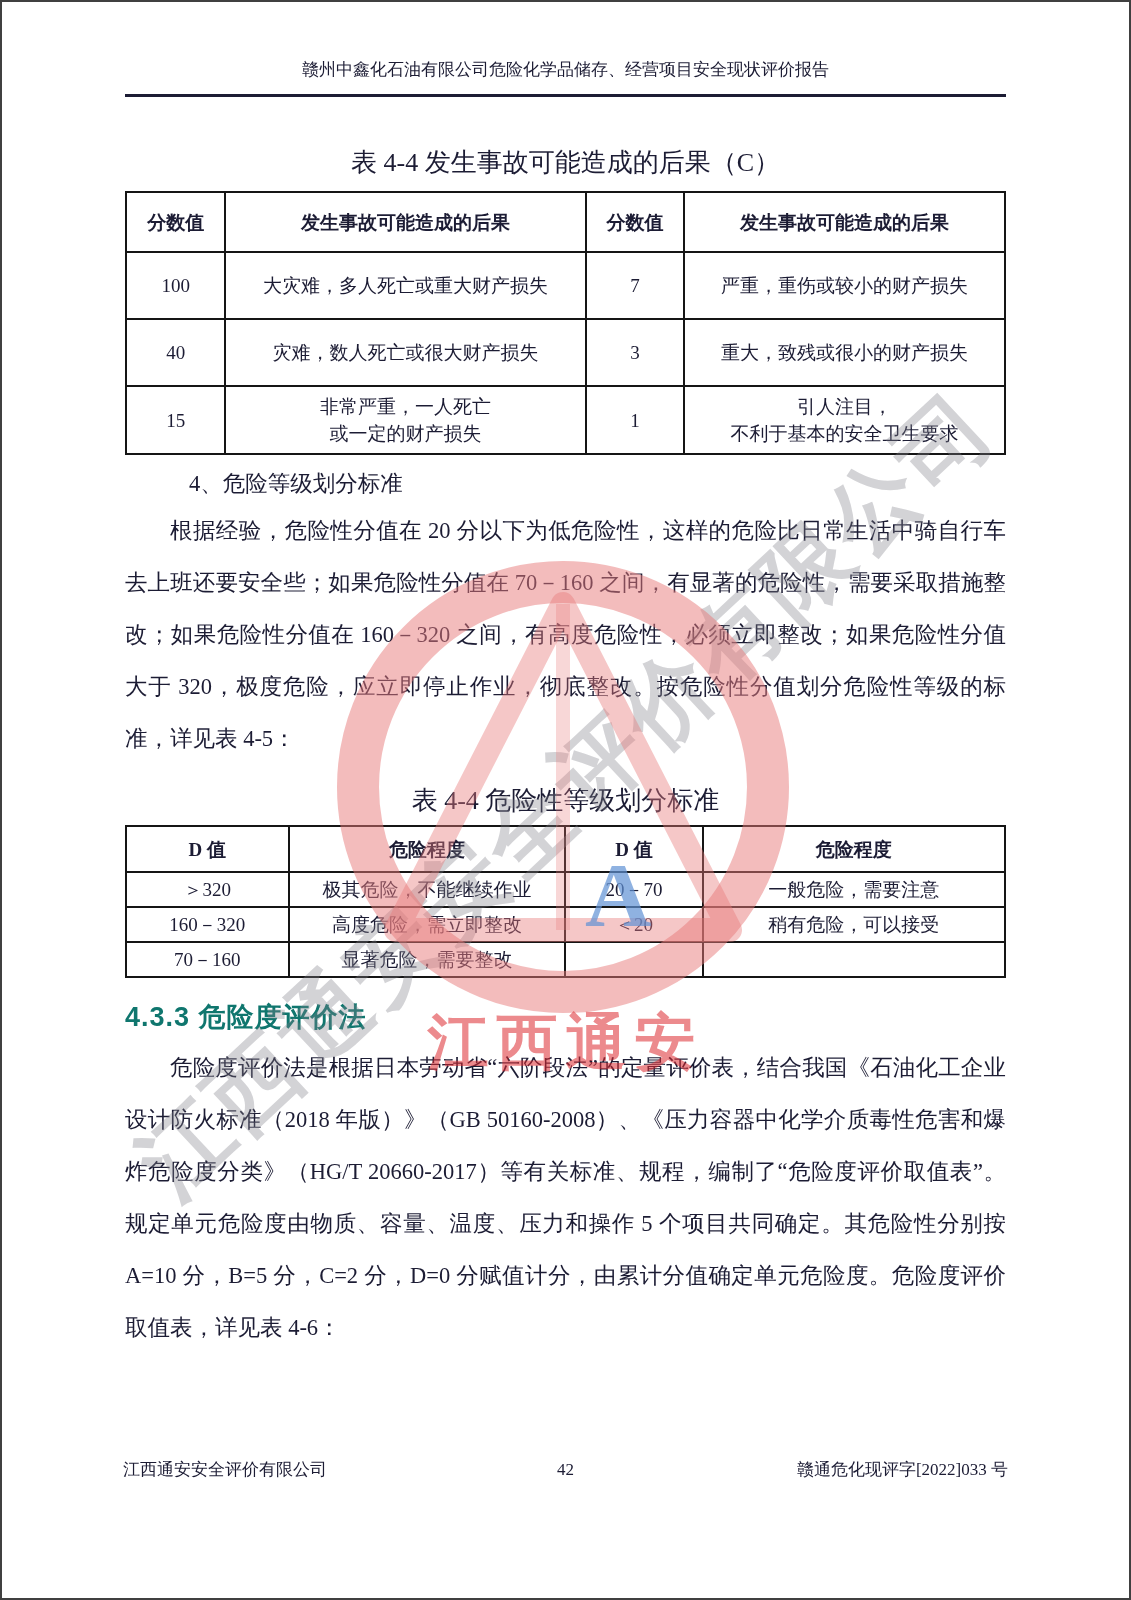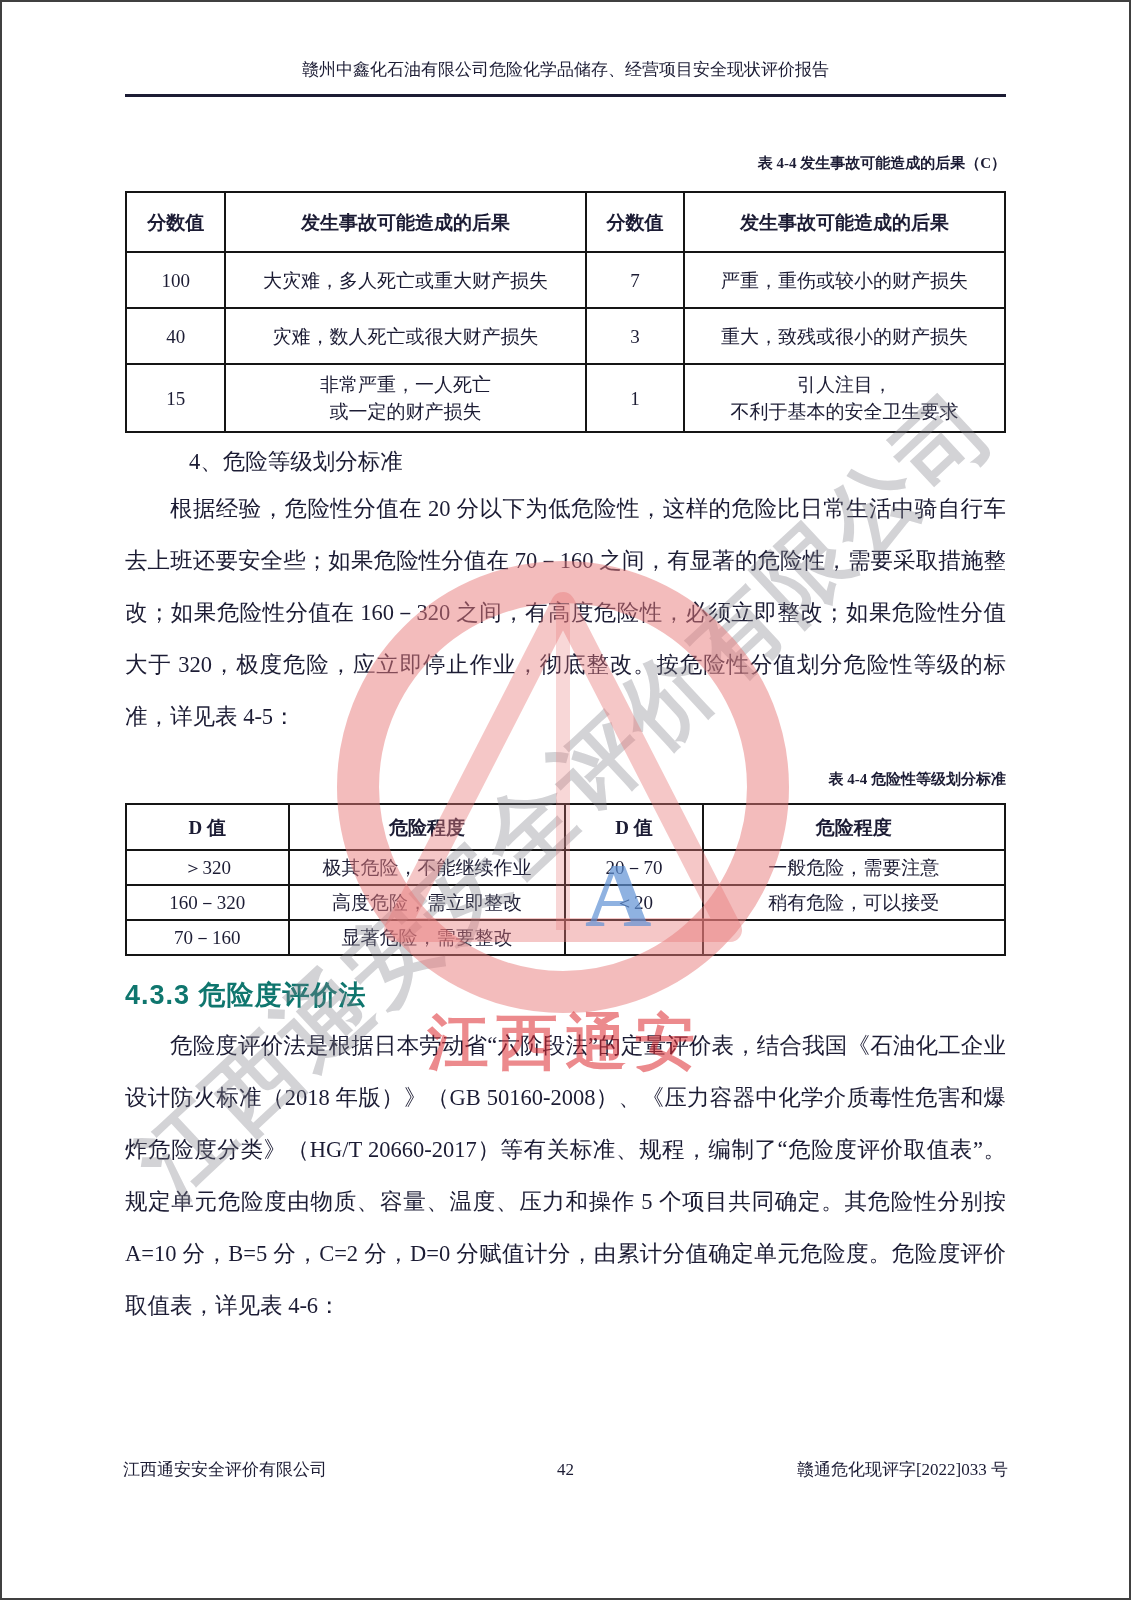--- a/index.html
+++ b/index.html
@@ -22,23 +22,23 @@
   .doc-header {
     text-align: center;
     font-size: 17px;
     line-height: 24px;
     color: #1c1c34;
     padding-bottom: 12px;
     border-bottom: 3px solid #1c1c34;
   }
   
   .caption {
-    text-align: right;
-    font-weight: bold;
-    font-size: 15px;
+    text-align: center;
+    font-weight: normal;
+    font-size: 26px;
     line-height: 28px;
   }
   .caption-44 { margin-top: 52px; }
   .caption-45 { margin-top: 22px; }
   
   table.tbl {
     width: 100%;
     border-collapse: collapse;
     table-layout: fixed;
   }
@@ -48,21 +48,21 @@
     vertical-align: middle;
     font-size: 19px;
     line-height: 27px;
     padding: 3px 6px;
     white-space: pre-line;
     margin-top: 48px;
   }
   table.tbl th { font-weight: bold; font-size: 19px; }
   .tbl-44 { margin-top: 14px; }
   .tbl-44 thead tr { height: 60px; }
-  .tbl-44 tbody tr { height: 56px; }
+  .tbl-44 tbody tr { height: 67px; }
   .tbl-44 tbody tr.tall { height: 68px; }
   .tbl-44 col.c1 { width: 11.3%; }
   .tbl-44 col.c2 { width: 41.0%; }
   .tbl-44 col.c3 { width: 11.2%; }
   .tbl-44 col.c4 { width: 36.5%; }
   .tbl-45 { margin-top: 10px; border-radius: 13px; }
   .tbl-45 thead tr { height: 46px; }
   .tbl-45 tbody tr { height: 28px; }
   .tbl-45 col.c1 { width: 18.5%; }
   .tbl-45 col.c2 { width: 31.5%; }

